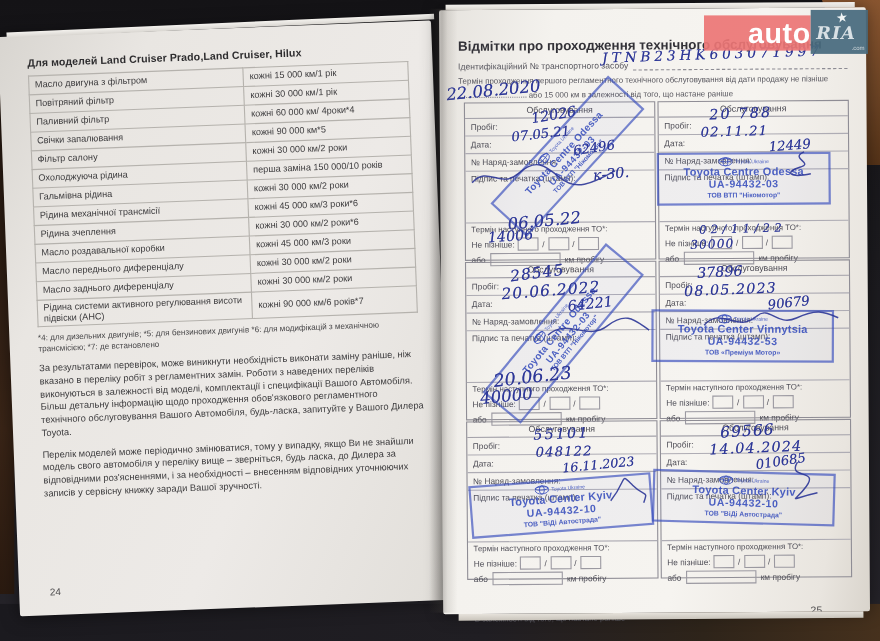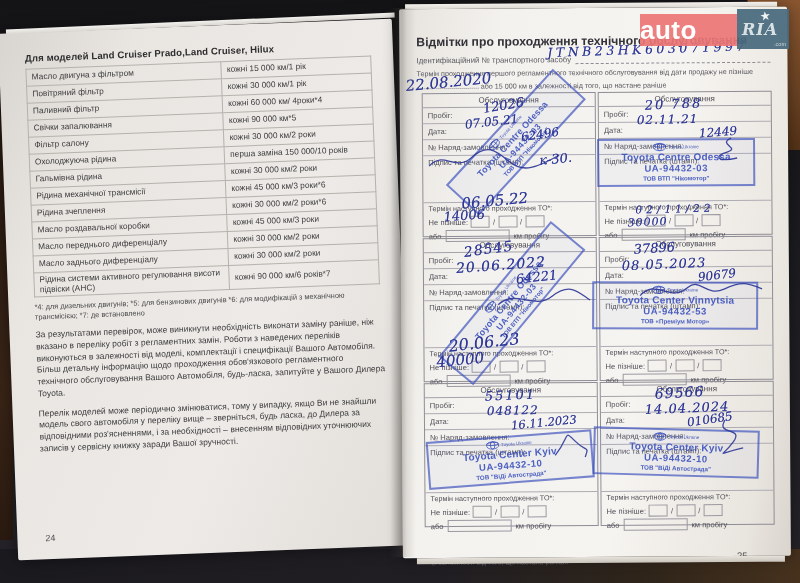--- a/index.html
+++ b/index.html
@@ -77,21 +77,21 @@
   .stamp{position:absolute;z-index:5;text-align:center;color:rgba(54,76,188,.88);
     border:2px solid rgba(54,76,188,.66);background:rgba(120,145,230,.05);padding:2px 2px;}
   .stamp .tl{font-size:4.6px;line-height:1.1;display:flex;align-items:center;justify-content:center;gap:2px;}
   .stamp .l1{font-size:10px;font-weight:bold;line-height:1.2;letter-spacing:.2px;}
   .stamp .l2{font-size:9.5px;font-weight:bold;line-height:1.15;letter-spacing:.6px;}
   .stamp .l3{font-size:6.2px;font-weight:bold;line-height:1.3;}
   .stamp-d .l1{font-size:9px;} .stamp-d .l2{font-size:8.5px;} .stamp-d .l3{font-size:6px;}
   .stamp svg{display:inline-block;}
   
   .wm-auto{position:absolute;left:640px;top:14px;width:97px;height:32px;z-index:60;
-    background:rgba(236,117,117,.92);display:flex;align-items:center;justify-content:flex-start;}
+    background:rgba(236,117,117,.92);display:flex;align-items:center;justify-content:flex-end;}
   .wm-auto span{font-size:26px;font-weight:bold;color:#ffffff;line-height:1;letter-spacing:.5px;}
   .wm-ria{position:absolute;left:737px;top:9px;width:52px;height:40px;z-index:60;
     background:rgba(72,106,126,.93);}
   .wm-star{position:absolute;top:0px;left:23px;font-size:12px;color:#f0f4f5;transform:rotate(-8deg);}
   .wm-riatxt{position:absolute;left:5px;top:11px;font-size:16px;font-weight:bold;font-style:italic;
     font-family:"DejaVu Serif",serif;color:#d9e1e5;letter-spacing:1px;}
   .wm-com{position:absolute;right:3px;bottom:2px;font-size:5.5px;color:#ccd5d9;}
 </style>
 </head>
 <body>

